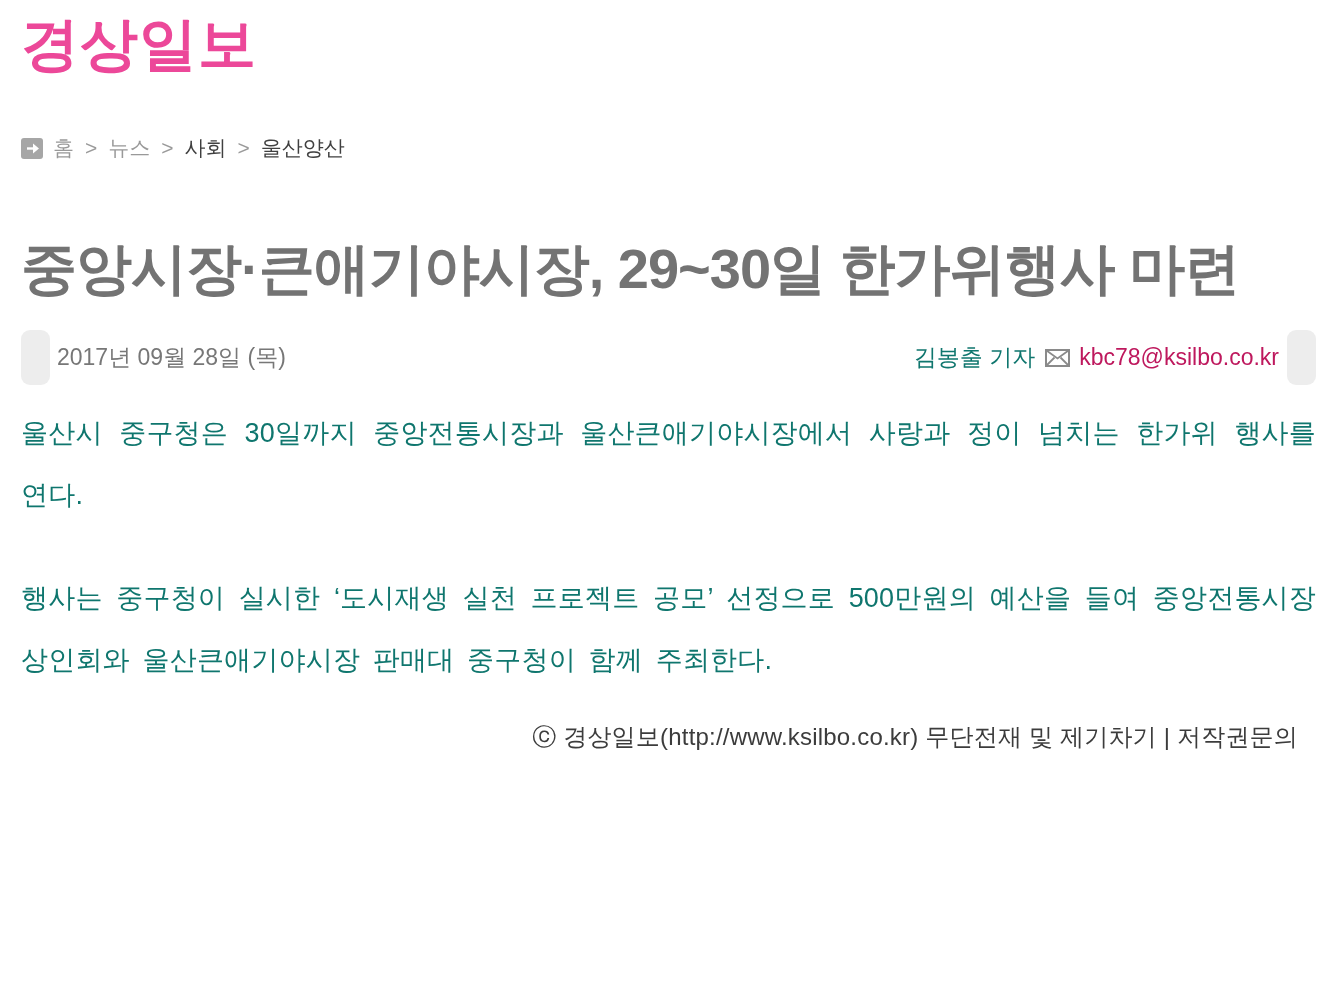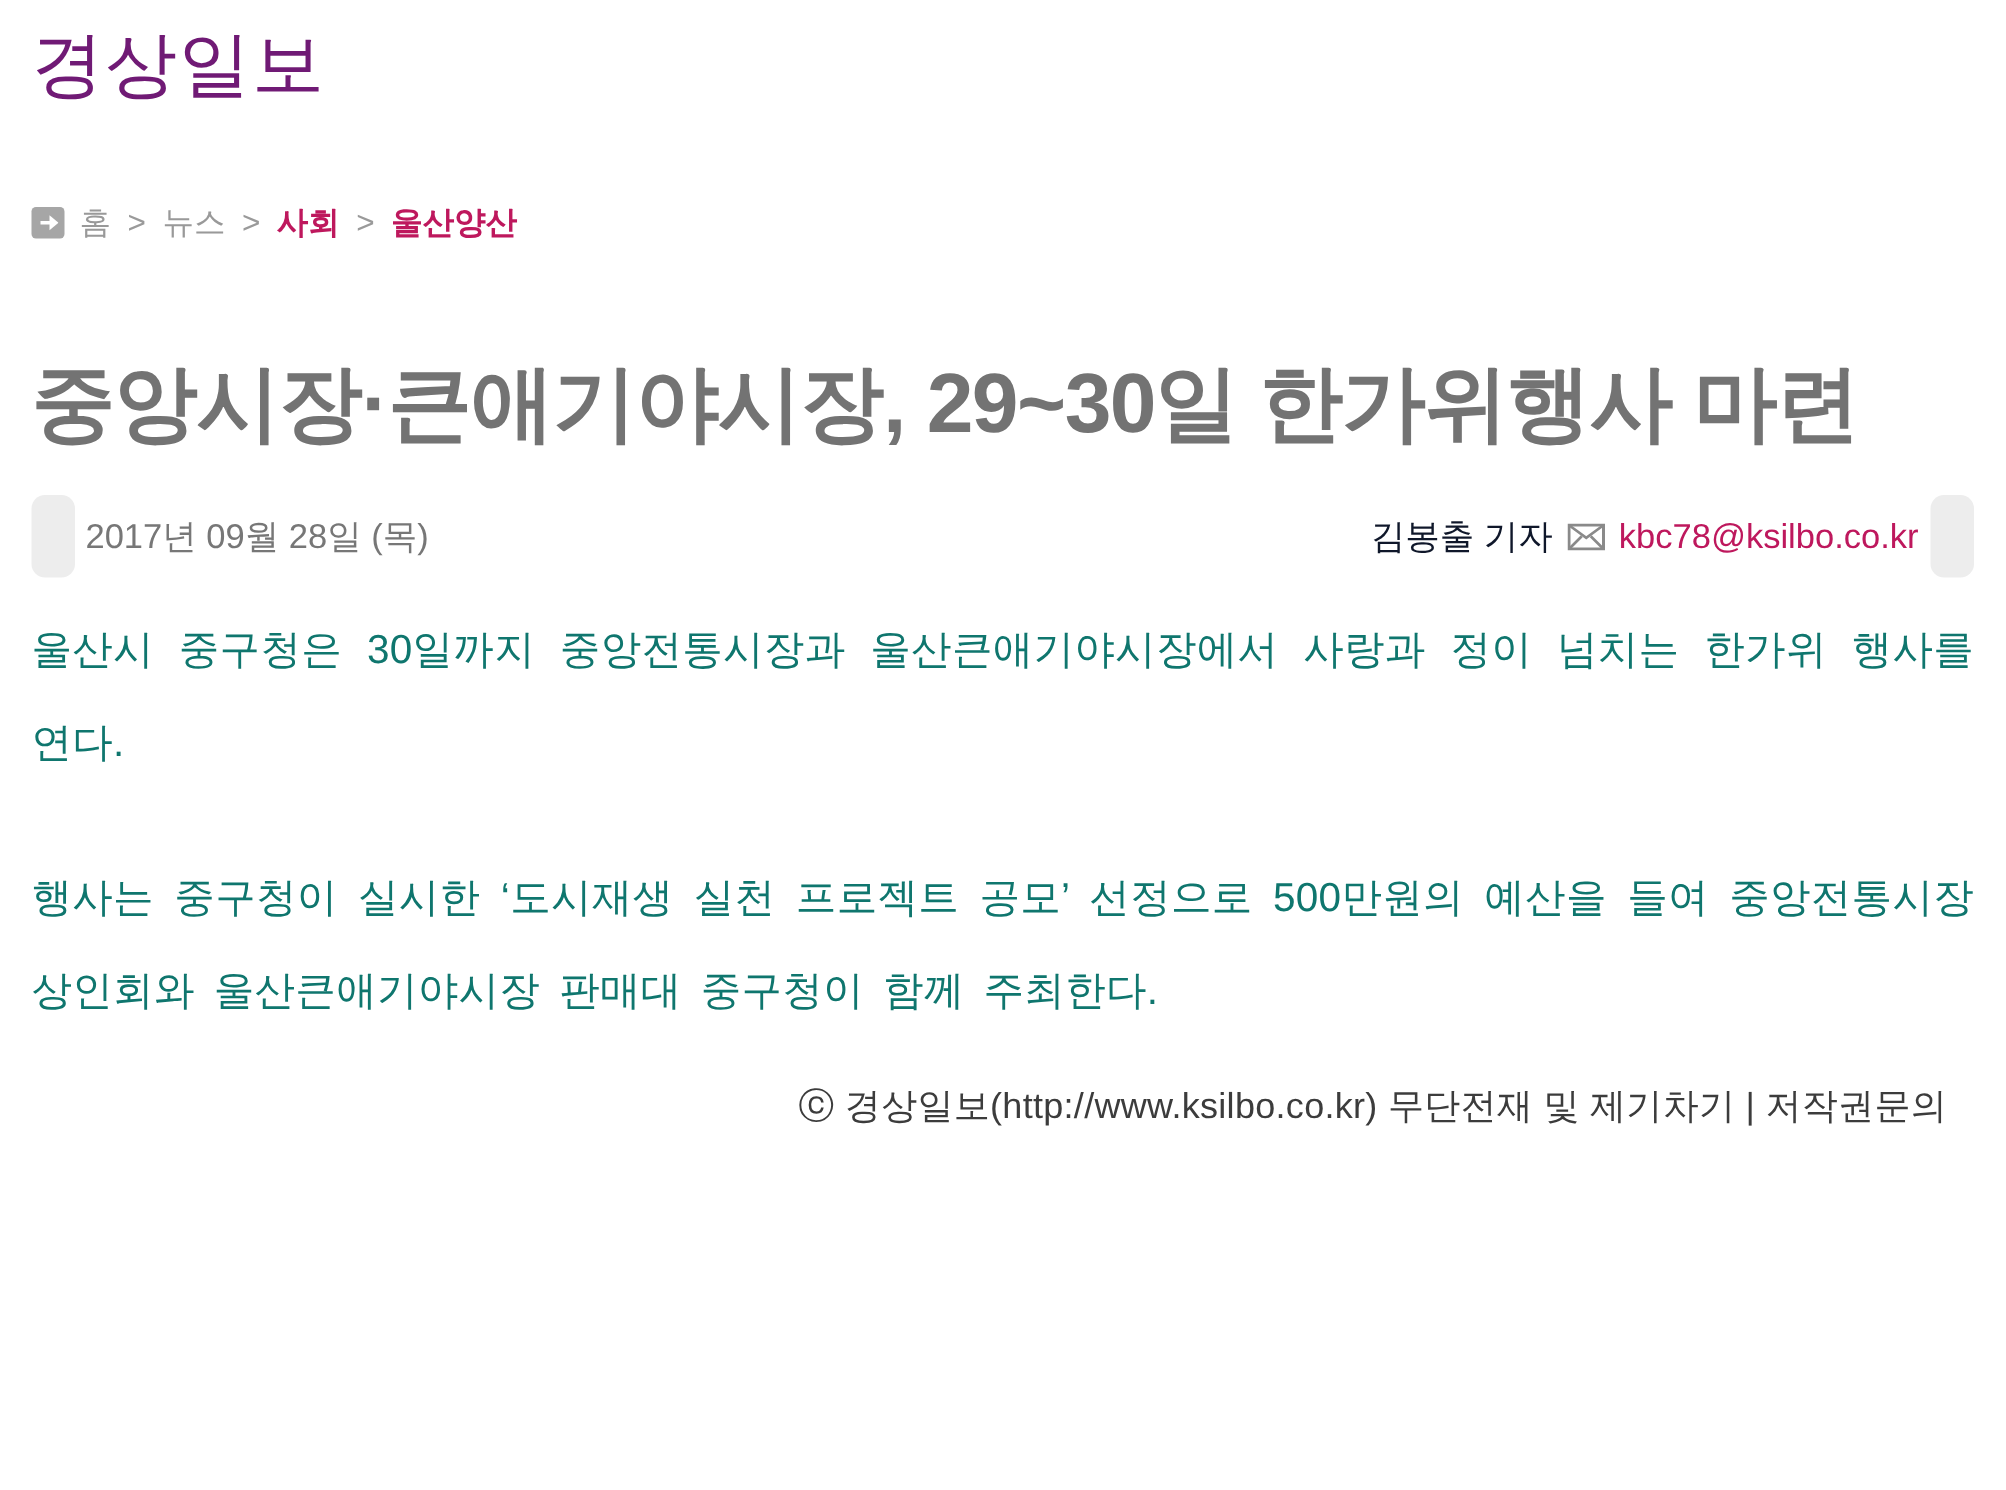--- a/index.html
+++ b/index.html
@@ -18,23 +18,23 @@
     padding: 0 21px;
     box-sizing: border-box;
     width: 1337px;
     height: 993px;
   }
 
   
   .masthead { padding-top: 4px; height: 88px; }
   .logo {
     display: inline-block;
-    font-size: 48px;
-    font-weight: 400;
-    color: #701a75;
+    font-size: 58px;
+    font-weight: 700;
+    color: #ec4899;
     letter-spacing: 1px;
     line-height: 80px;
     text-decoration: none;
     cursor: pointer;
   }
 
   
   .breadcrumb {
     margin-top: 42px;
     display: flex;
@@ -48,21 +48,21 @@
     background: #a6a6a6;
     border-radius: 3px;
     display: inline-flex;
     align-items: center;
     justify-content: center;
     margin-right: 10px;
     flex: 0 0 auto;
   }
   .bc-icon svg { display: block; }
   .bc-item { color: #999999; text-decoration: none; cursor: pointer; }
-  .bc-item.active { color: #be185d; font-weight: bold; }
+  .bc-item.active { color: #404040; }
   .bc-sep { color: #9a9a9a; margin: 0 11px; }
 
   
   .title {
     margin: 78px 0 0 0;
     font-size: 56px;
     line-height: 58px;
     font-weight: 700;
     color: #737373;
     letter-spacing: -1px;
@@ -80,21 +80,21 @@
   }
   .meta-cap {
     width: 29px;
     height: 55px;
     background: #ededed;
     border-radius: 9px;
     flex: 0 0 auto;
   }
   .meta-date { margin-left: 7px; }
   .meta-spacer { flex: 1 1 auto; }
-  .reporter { color: #0f172a; margin-left: 45px; }
+  .reporter { color: #0f766e; margin-left: 45px; }
   .mail-icon {
     display: inline-flex;
     align-items: center;
     margin: 0 9px 0 10px;
     cursor: pointer;
   }
   .email {
     color: #be185d;
     text-decoration: none;
     cursor: pointer;

